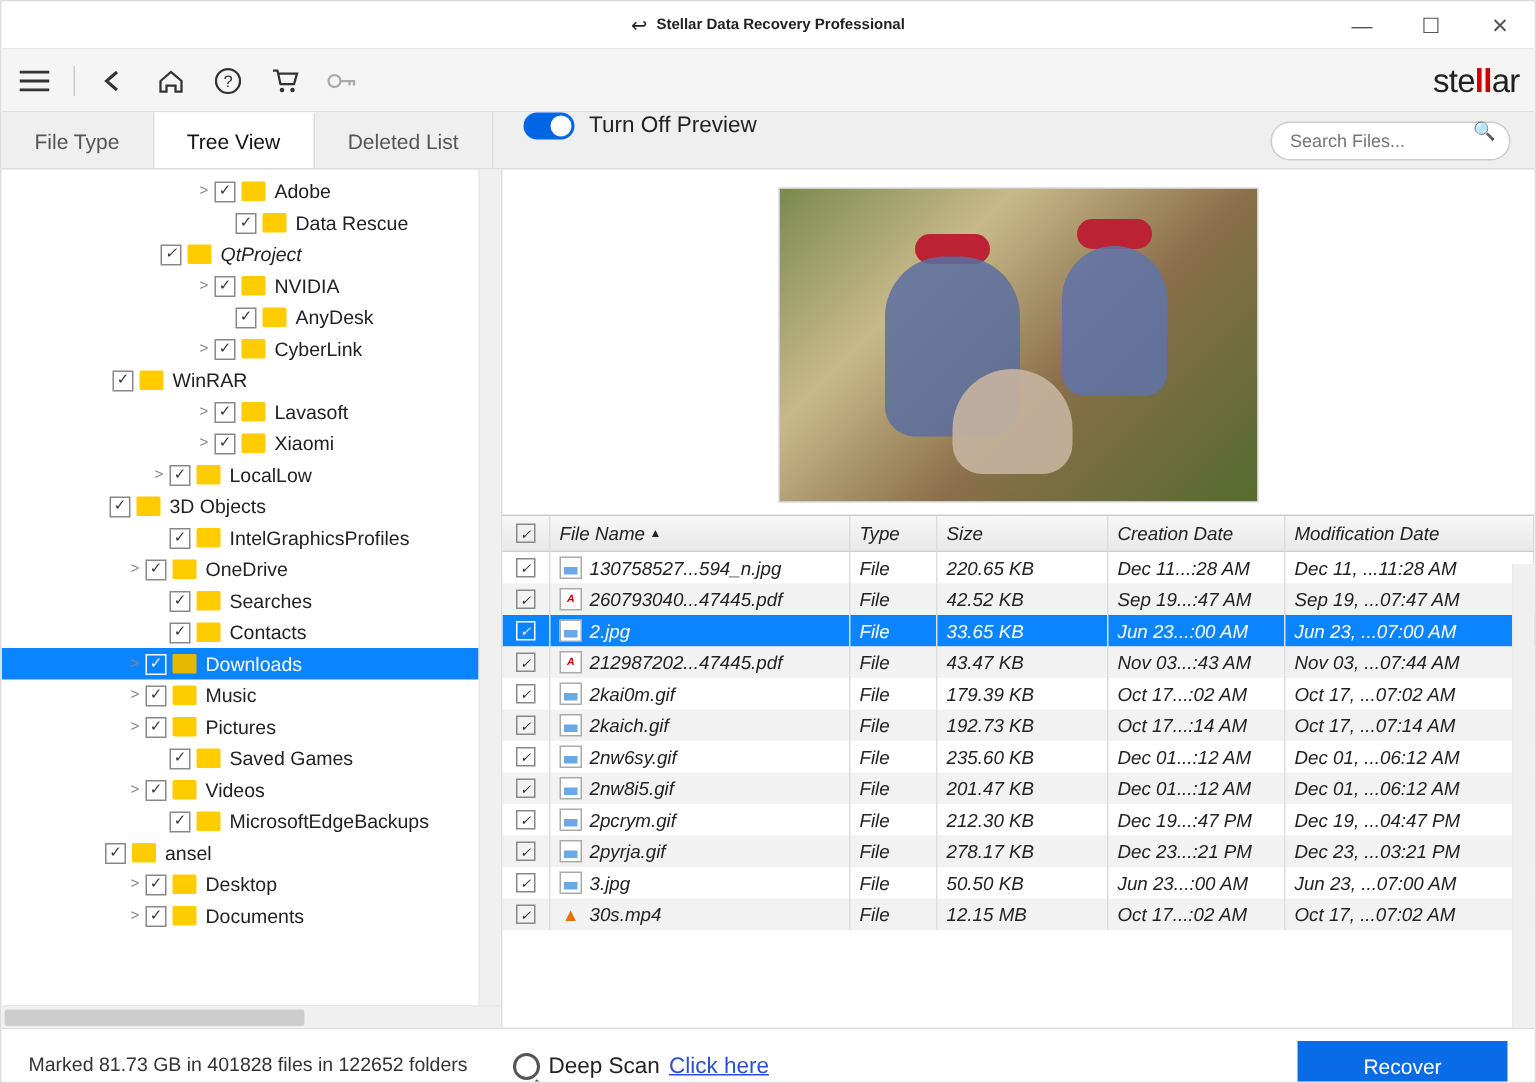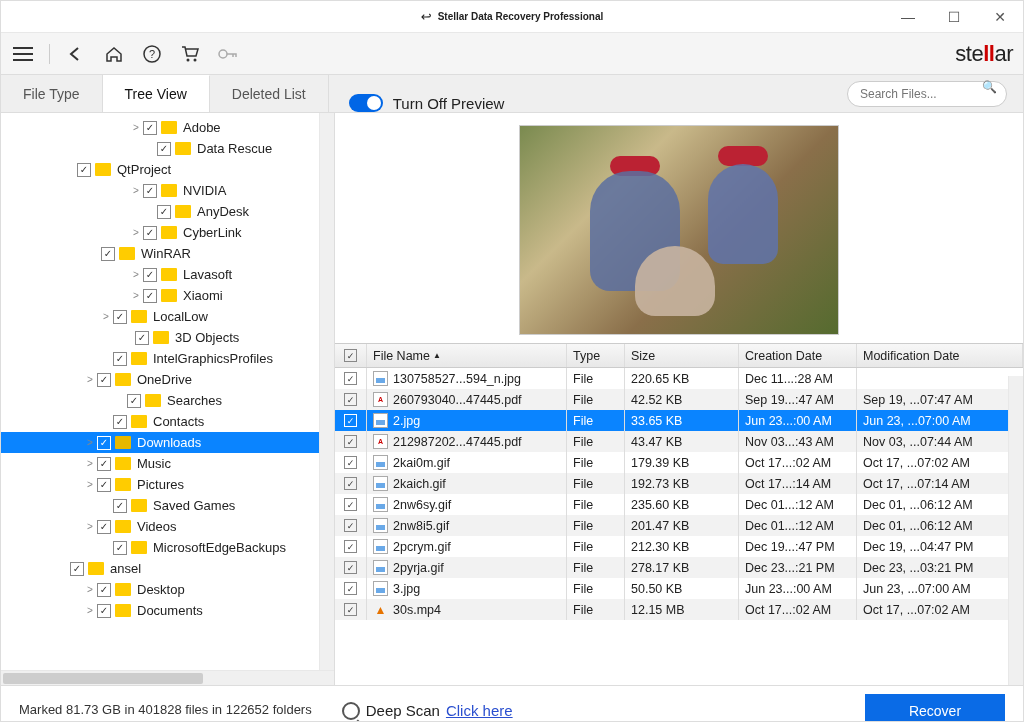--- a/index.html
+++ b/index.html
@@ -17,21 +17,21 @@
 .toolbar .divider { width: 1px; height: 20px; background: #ccc; }
 .toolbar .tool-icon { width: 24px; height:24px; display:flex; align-items:center; justify-content:center; color:#444; cursor:pointer;}
 .brand { margin-left: auto; font-size: 22px; font-weight: 400; letter-spacing: -0.5px; }
 .brand .ll { color: #cc0000; font-weight: 700; }
 
 
 .tabrow { height: 38px; background: #efefef; border-bottom: 1px solid #ddd; display: flex; align-items: stretch; }
 .tabs { display: flex; }
 .tab { padding: 0 22px; display: flex; align-items: center; color: #555; cursor:pointer; border-right:1px solid #ddd;}
 .tab.active { background: #fff; color: #111; font-weight:500; border-top:1px solid #fff;}
-.preview-area { display: flex; align-items: flex-end; margin-left: 20px; gap: 10px; }
+.preview-area { display: flex; align-items: flex-start; margin-left: 20px; gap: 10px; }
 .toggle { width: 34px; height: 18px; background: #0066e6; border-radius: 9px; position: relative; cursor:pointer;}
 .toggle::after { content:''; position:absolute; right:2px; top:2px; width:14px; height:14px; background:#fff; border-radius:50%; }
 .search-wrap { margin-left: auto; margin-right: 16px; display:flex; align-items:center; }
 .search { width: 160px; height: 26px; border: 1px solid #ccc; border-radius: 13px; padding: 0 28px 0 12px; font-size: 12px; outline:none; color:#888;}
 .search-wrap { position:relative; }
 .search-icon { position:absolute; right:10px; top:5px; font-size:12px; color:#888; }
 
 
 .main { display: flex; height: 572px; }
 .tree-pane { width: 334px; border-right: 1px solid #ddd; display:flex; flex-direction:column; }
@@ -43,21 +43,21 @@
 .tree-row { display:flex; align-items:center; height:21px; font-size:13px; white-space:nowrap; cursor:pointer;}
 .tree-row .chev { width:14px; text-align:center; color:#888; font-size:10px;}
 .tree-row .cb { width:14px; height:14px; border:1px solid #888; margin-right:4px; display:flex; align-items:center; justify-content:center; font-size:10px; line-height:1;}
 .tree-row .cb.checked::after{content:'✓'; color:#333;}
 .tree-row .folder { width:16px; height:13px; background:#ffcc00; margin-right:6px; border-radius:1px; position:relative;}
 .tree-row .folder.open { background:#e6b800; }
 .tree-row.selected { background:#0a84ff; color:#fff; }
 .tree-row.selected .cb { border-color:#fff; }
 .tree-row.selected .cb.checked::after{color:#fff;}
 
-.right-pane { flex:1; display:flex; flex-direction:column; position:relative;}
+.right-pane { flex:1; display:flex; flex-direction:column; position:relative;font-style:italic;}
 .preview-img { width:320px; height:210px; margin:12px auto 8px; background:linear-gradient(135deg,#7a8a4f 0%, #c9b98a 30%, #8a6f4a 60%, #556b2f 100%); border:1px solid #ccc; position:relative; overflow:hidden;}
 .preview-img .fig1{position:absolute; left:70px; top:45px; width:90px; height:120px; background:rgba(90,110,160,.85); border-radius:40px 40px 20px 20px;}
 .preview-img .fig2{position:absolute; right:60px; top:38px; width:70px; height:100px; background:rgba(95,115,170,.85); border-radius:35px 35px 15px 15px;}
 .preview-img .dog{position:absolute; left:115px; top:120px; width:80px; height:70px; background:rgba(200,180,160,.9); border-radius:40px 40px 20px 20px;}
 .preview-img .bow1{position:absolute; left:90px; top:30px; width:50px; height:20px; background:#bb2233; border-radius:10px;}
 .preview-img .bow2{position:absolute; right:70px; top:20px; width:50px; height:20px; background:#bb2233; border-radius:10px;}
 
 
 .file-table { flex:1; border-top:1px solid #ccc; font-size:12.5px; overflow:hidden; position:relative;}
 .ft-scroll { position:absolute; right:0; top:32px; width:15px; bottom:0; background:#f0f0f0; border-left:1px solid #e8e8e8;}
@@ -168,21 +168,21 @@
           <span class="cb checked"></span>
           <span class="folder"></span>
           <span>Adobe</span>
         </div>
         <div class="tree-row" style="padding-left: 142px;">
           <span class="chev"></span>
           <span class="cb checked"></span>
           <span class="folder"></span>
           <span>Data Rescue</span>
         </div>
-        <div class="tree-row" style="padding-left: 62px;">
+        <div class="tree-row" style="padding-left: 92px; font-style: italic;">
           <span class="chev"></span>
           <span class="cb checked"></span>
           <span class="folder"></span>
           <span>QtProject</span>
         </div>
         <div class="tree-row" style="padding-left: 128px;">
           <span class="chev">&gt;</span>
           <span class="cb checked"></span>
           <span class="folder"></span>
           <span>NVIDIA</span>
@@ -192,21 +192,21 @@
           <span class="cb checked"></span>
           <span class="folder"></span>
           <span>AnyDesk</span>
         </div>
         <div class="tree-row" style="padding-left: 128px;">
           <span class="chev">&gt;</span>
           <span class="cb checked"></span>
           <span class="folder"></span>
           <span>CyberLink</span>
         </div>
-        <div class="tree-row" style="padding-left: 86px;">
+        <div class="tree-row" style="padding-left: 60px;">
           <span class="chev"></span>
           <span class="cb checked"></span>
           <span class="folder"></span>
           <span>WinRAR</span>
         </div>
         <div class="tree-row" style="padding-left: 128px;">
           <span class="chev">&gt;</span>
           <span class="cb checked"></span>
           <span class="folder"></span>
           <span>Lavasoft</span>
@@ -216,39 +216,39 @@
           <span class="cb checked"></span>
           <span class="folder"></span>
           <span>Xiaomi</span>
         </div>
         <div class="tree-row" style="padding-left: 98px;">
           <span class="chev">&gt;</span>
           <span class="cb checked"></span>
           <span class="folder"></span>
           <span>LocalLow</span>
         </div>
-        <div class="tree-row" style="padding-left: 120px;">
+        <div class="tree-row" style="padding-left: 58px;">
           <span class="chev"></span>
           <span class="cb checked"></span>
           <span class="folder"></span>
           <span>3D Objects</span>
         </div>
         <div class="tree-row" style="padding-left: 98px;">
           <span class="chev"></span>
           <span class="cb checked"></span>
           <span class="folder"></span>
           <span>IntelGraphicsProfiles</span>
         </div>
         <div class="tree-row" style="padding-left: 82px;">
           <span class="chev">&gt;</span>
           <span class="cb checked"></span>
           <span class="folder"></span>
           <span>OneDrive</span>
         </div>
-        <div class="tree-row" style=" justify-content: center;">
+        <div class="tree-row" style="padding-left: 98px;">
           <span class="chev"></span>
           <span class="cb checked"></span>
           <span class="folder"></span>
           <span>Searches</span>
         </div>
         <div class="tree-row" style="padding-left: 98px; align-items: center;">
           <span class="chev"></span>
           <span class="cb checked"></span>
           <span class="folder"></span>
           <span>Contacts</span>
@@ -342,20 +342,21 @@
             <div class="col col-cb">
               <div class="cb"></div>
             </div>
             <div class="col col-name">
               <span class="fi img"></span>
               <span>130758527...594_n.jpg</span>
             </div>
             <div class="col col-type">File</div>
             <div class="col col-size">220.65 KB</div>
             <div class="col col-cd">Dec 11...:28 AM</div>
+            <div class="col col-md">Dec 11, ...11:28 AM</div>
           </div>
           <div class="ft-row">
             <div class="col col-cb">
               <div class="cb"></div>
             </div>
             <div class="col col-name">
               <span class="fi pdf">A</span>
               <span>260793040...47445.pdf</span>
             </div>
             <div class="col col-type">File</div>

